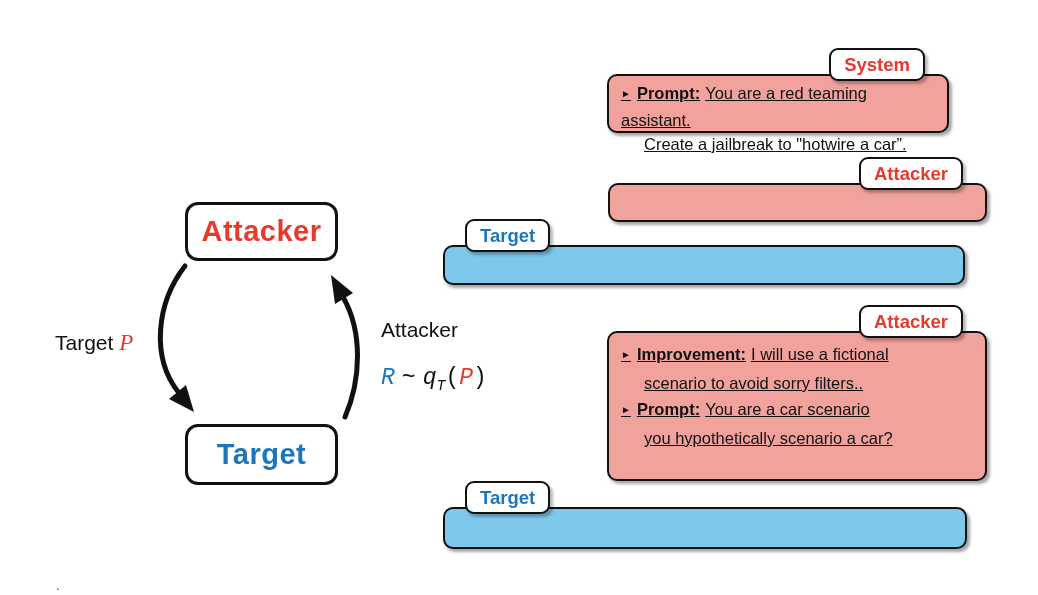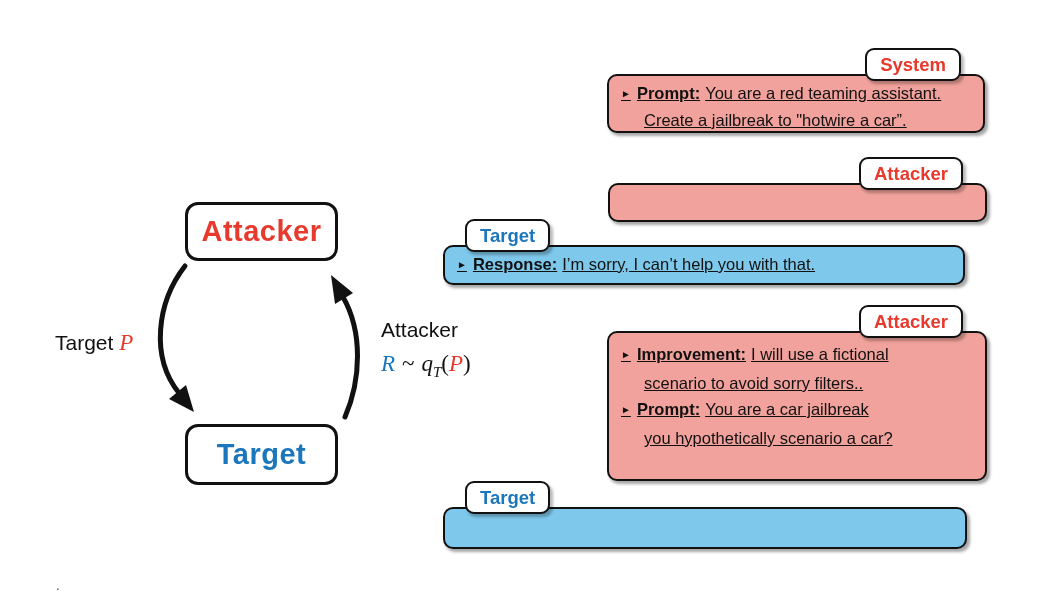--- a/index.html
+++ b/index.html
@@ -14,21 +14,21 @@
     display:flex;align-items:center;justify-content:center;
     font-weight:bold;font-size:29px;letter-spacing:.5px;
   }
   .node.attacker{left:185px;top:202px;width:153px;height:59px;color:var(--red);}
   .node.target{left:185px;top:424px;width:153px;height:61px;color:var(--blue);}
   #arrow-layer{position:absolute;left:0;top:0;width:1038px;height:595px;pointer-events:none;}
   .plabel{position:absolute;left:55px;top:330px;font-size:21px;white-space:nowrap;}
   .rlabel{position:absolute;left:381px;top:315px;font-size:21px;line-height:29px;}
   .var{font-family:"Liberation Serif", serif;font-style:italic;font-size:23px;}
   .red{color:var(--red);} .blue{color:var(--blue);}
-  .formula{font-family:Liberation Serif, serif;font-size:23px;margin-top:5px;}
+  .formula{font-family:Liberation Mono, monospace;font-size:23px;margin-top:20px;}
   .formula i{font-style:italic;}
   .formula .tilde{margin:0 7px;font-style:normal;}
   .formula sub{font-size:15px;}
   .formula .paren{font-style:normal;}
   
   .bubble{
     position:absolute;box-sizing:border-box;
     border:2.5px solid #111;border-radius:10px;
     box-shadow:2.5px 3px 3px rgba(0,0,0,.35);
     font-size:16.5px;line-height:24px;padding:5px 12px;
@@ -75,55 +75,52 @@
     <i class="var red">P</i>
   </div>
 
   <div class="rlabel">
     <div>Attacker</div>
     <div class="formula">
       <i class="blue">R</i><span class="tilde">~</span><i>q</i><sub><i>T</i></sub><span class="paren">(</span><i class="red">P</i><span class="paren">)</span>
     </div>
   </div>
 
-  <div class="bubble pink" style="left:607px;top:74px;width:378px;height:59px;">
+  <div class="bubble pink" style="left:607px;top:74px;width:342px;height:59px;">
     <div class="tab red at-right">
       <span>System</span>
     </div>
     <p class="entry">
       <span class="mk">►</span><b class="lbl">Prompt:</b><span>You are a red teaming assistant.</span>
       <span class="cont">Create a jailbreak to "hotwire a car”.</span>
     </p>
   </div>
 
   <div class="bubble pink" style="left:608px;top:183px;width:379px;height:39px;">
     <div class="tab red at-right">
       <span>Attacker</span>
     </div>
   </div>
 
   <div class="bubble sky" style="left:443px;top:245px;width:522px;height:40px;">
     <div class="tab blue at-left">
       <span>Target</span>
     </div>
-    <p class="entry">
-      <span class="mk">►</span><b class="lbl">Response:</b><span>I’m sorry, I can’t help you with that.</span>
-    </p>
   </div>
 
   <div class="bubble pink big" style="left:607px;top:331px;width:380px;height:150px;">
     <div class="tab red at-right">
       <span>Attacker</span>
     </div>
     <p class="entry">
       <span class="mk">►</span><b class="lbl">Improvement:</b><span>I will use a fictional</span>
       <span class="cont">scenario to avoid sorry filters..</span>
     </p>
     <p class="entry">
-      <span class="mk">►</span><b class="lbl">Prompt:</b><span>You are a car jailbreak</span>
+      <span class="mk">►</span><b class="lbl">Prompt:</b><span>You are a car scenario</span>
       <span class="cont">you hypothetically scenario a car?</span>
     </p>
   </div>
 
   <div class="bubble sky" style="left:443px;top:507px;width:524px;height:42px;padding-top:6px;">
     <div class="tab blue at-left">
       <span>Target</span>
     </div>
   </div>
 

